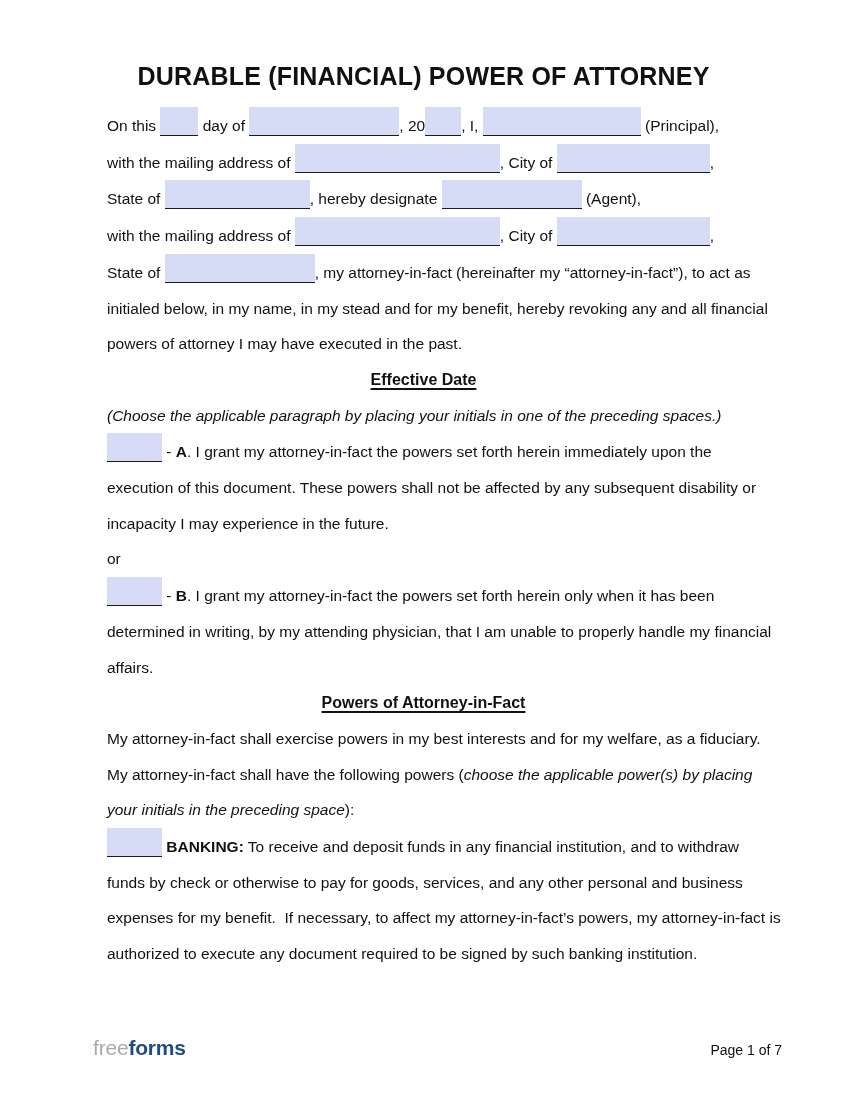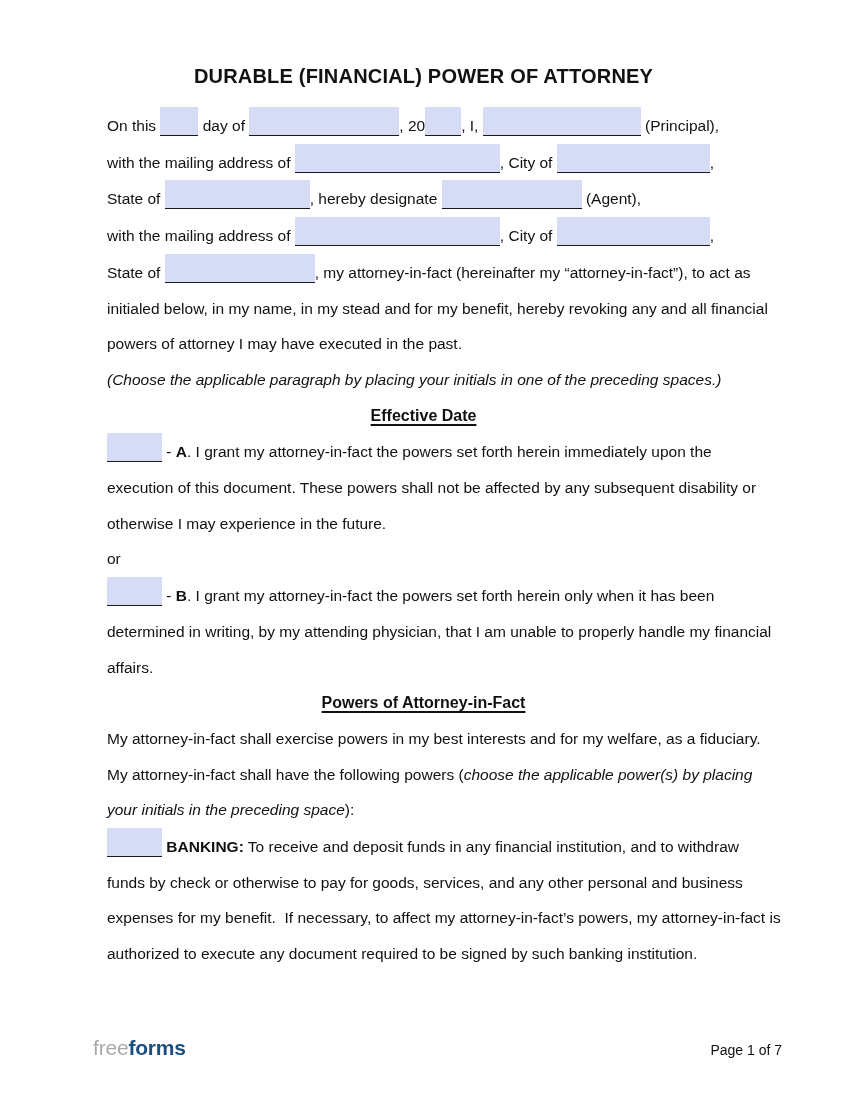--- a/index.html
+++ b/index.html
@@ -15,21 +15,21 @@
     width: 847px;
     height: 1099px;
     background: #ffffff;
     font-family: "Liberation Sans", sans-serif;
     color: var(--ink);
     overflow: hidden;
   }
   h1.doc-title {
     margin: 60px 70px 0;
     text-align: center;
-    font-size: 20px;
+    font-size: 25px;
     line-height: 32px;
     font-weight: 700;
     letter-spacing: 0.2px;
     color: #111111;
   }
   .doc-body {
     margin: 15px 107px 0;
     font-size: 15.5px;
     line-height: 35.7px;
   }
@@ -75,25 +75,25 @@
   <h1 class="doc-title">DURABLE (FINANCIAL) POWER OF ATTORNEY</h1>
 
   <div class="doc-body" id="doc-body">
       <div class="line"><span>On this </span><span class="blank" style="width: 38px;"></span><span> day of </span><span class="blank" style="width: 150px;"></span><span>, 20</span><span class="blank" style="width: 36px;"></span><span>, I, </span><span class="blank" style="width: 158px;"></span><span> (Principal),</span></div>
       <div class="line"><span>with the mailing address of </span><span class="blank" style="width: 205px;"></span><span>, City of </span><span class="blank" style="width: 153px;"></span><span>,</span></div>
       <div class="line"><span>State of </span><span class="blank" style="width: 145px;"></span><span>, hereby designate </span><span class="blank" style="width: 140px;"></span><span> (Agent),</span></div>
       <div class="line"><span>with the mailing address of </span><span class="blank" style="width: 205px;"></span><span>, City of </span><span class="blank" style="width: 153px;"></span><span>,</span></div>
       <div class="line"><span>State of </span><span class="blank" style="width: 150px;"></span><span>, my attorney-in-fact (hereinafter my “attorney-in-fact”), to act as</span></div>
       <div class="line"><span>initialed below, in my name, in my stead and for my benefit, hereby revoking any and all financial</span></div>
       <div class="line"><span>powers of attorney I may have executed in the past.</span></div>
+      <div class="line heading"><span class="heading-text">Effective Date</span></div>
       <div class="line"><span class="seg-italic">(Choose the applicable paragraph by placing your initials in one of the preceding spaces.)</span></div>
-      <div class="line heading"><span class="heading-text">Effective Date</span></div>
       <div class="line"><span class="blank" style="width: 55px;"></span><span> - </span><span class="seg-bold">A</span><span>. I grant my attorney-in-fact the powers set forth herein immediately upon the</span></div>
       <div class="line"><span>execution of this document. These powers shall not be affected by any subsequent disability or</span></div>
-      <div class="line"><span>otherwise I may experience in the future.</span></div>
+      <div class="line"><span>incapacity I may experience in the future.</span></div>
       <div class="line"><span>or</span></div>
       <div class="line"><span class="blank" style="width: 55px;"></span><span> - </span><span class="seg-bold">B</span><span>. I grant my attorney-in-fact the powers set forth herein only when it has been</span></div>
       <div class="line"><span>determined in writing, by my attending physician, that I am unable to properly handle my financial</span></div>
       <div class="line"><span>affairs.</span></div>
       <div class="line heading"><span class="heading-text">Powers of Attorney-in-Fact</span></div>
       <div class="line"><span>My attorney-in-fact shall exercise powers in my best interests and for my welfare, as a fiduciary.</span></div>
       <div class="line"><span>My attorney-in-fact shall have the following powers (</span><span class="seg-italic">choose the applicable power(s) by placing</span></div>
       <div class="line"><span class="seg-italic">your initials in the preceding space</span><span>):</span></div>
       <div class="line"><span class="blank" style="width: 55px;"></span><span> </span><span class="seg-bold">BANKING:</span><span> To receive and deposit funds in any financial institution, and to withdraw</span></div>
       <div class="line"><span>funds by check or otherwise to pay for goods, services, and any other personal and business</span></div>

